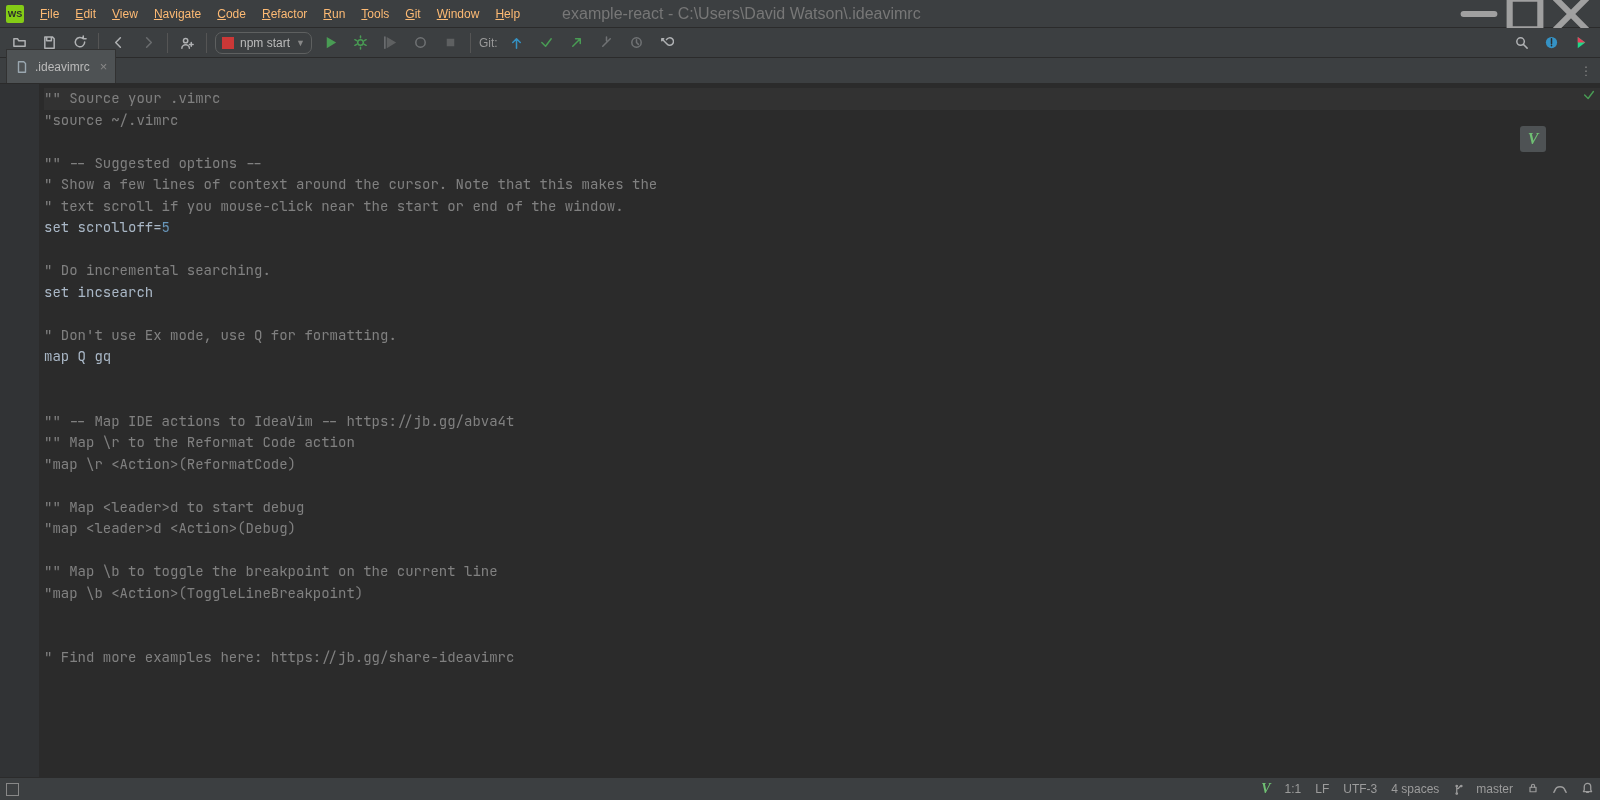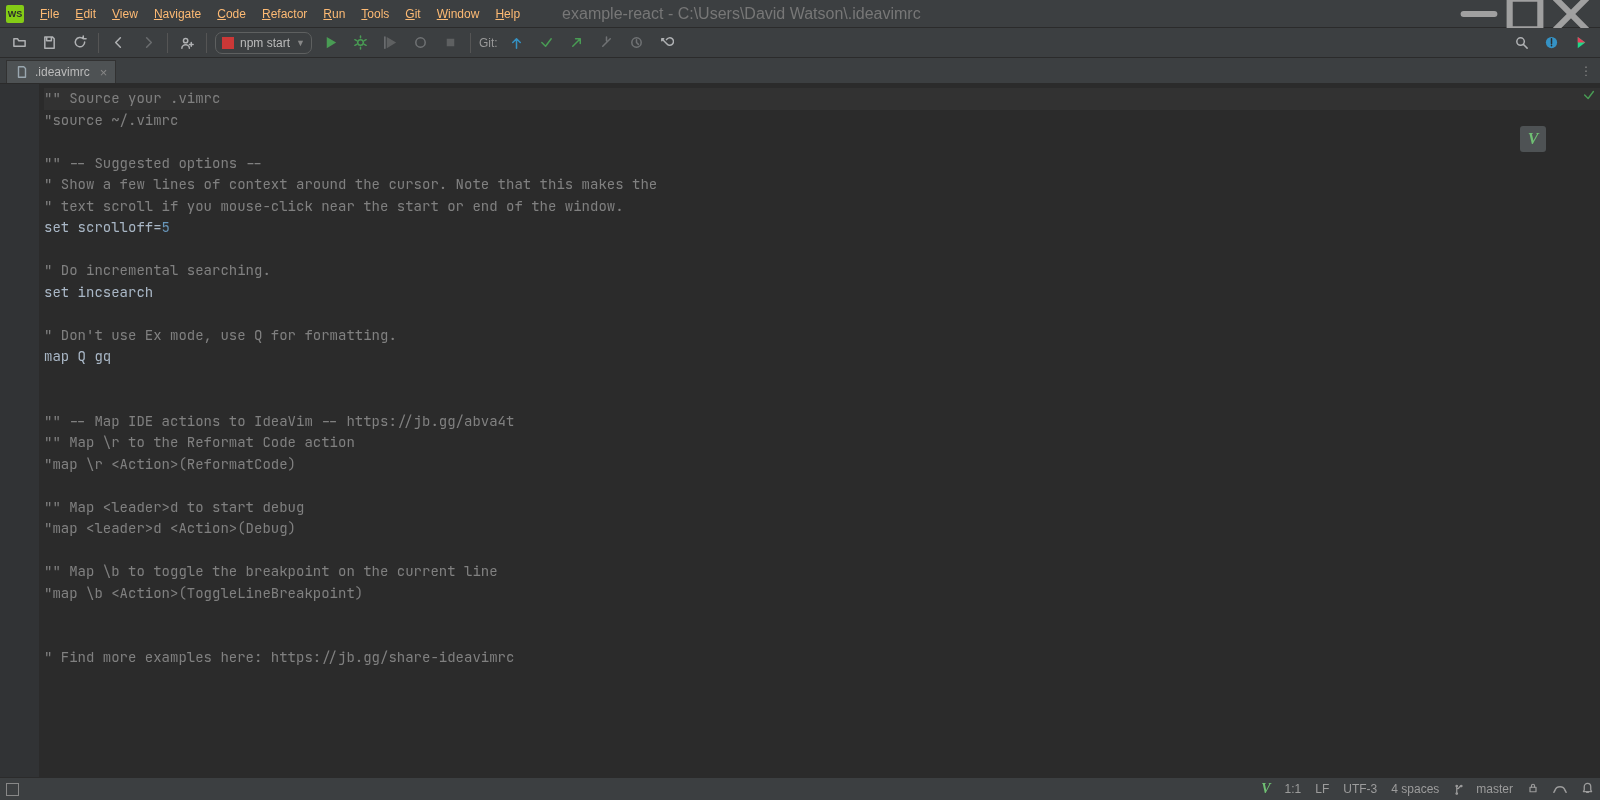--- a/index.html
+++ b/index.html
@@ -85,21 +85,21 @@
   .tb-right { margin-left:auto; display:flex; gap:8px; align-items:center; }
   
   .tabs {
     height: 26px;
     background:#3c3f41;
     border-bottom:1px solid #2b2b2b;
     display:flex; align-items:flex-end;
     padding-left:6px;
   }
   .tab {
-    height:23px;
+    height:34px;
     background:#4e5254;
     border:1px solid #323232;
     border-bottom:none;
     display:flex; align-items:center;
     padding:0 8px;
     gap:6px;
     color:#bbbbbb;
     font-size:12px;
   }
   .tab .file-ico { width:14px;height:14px;color:#9aa7b0; }

